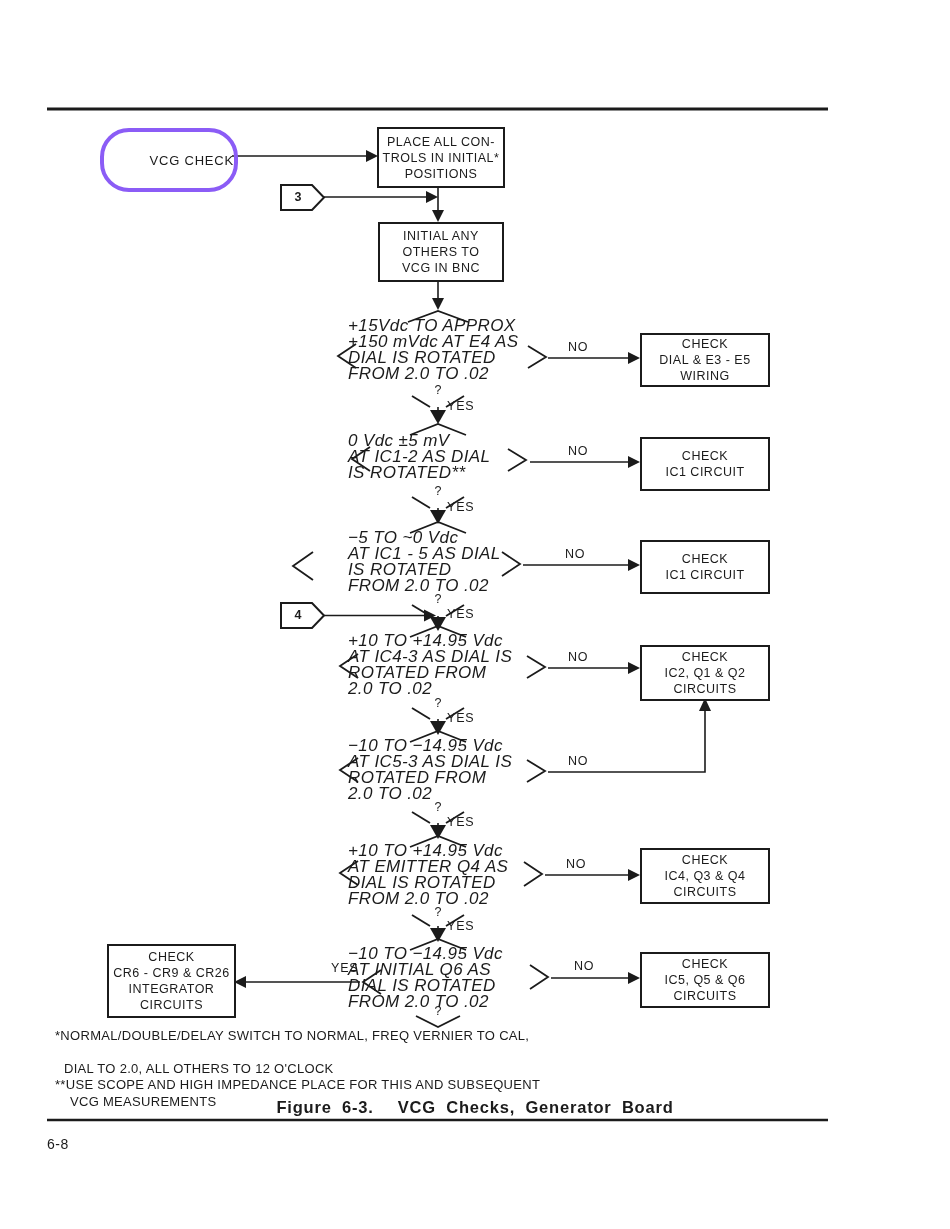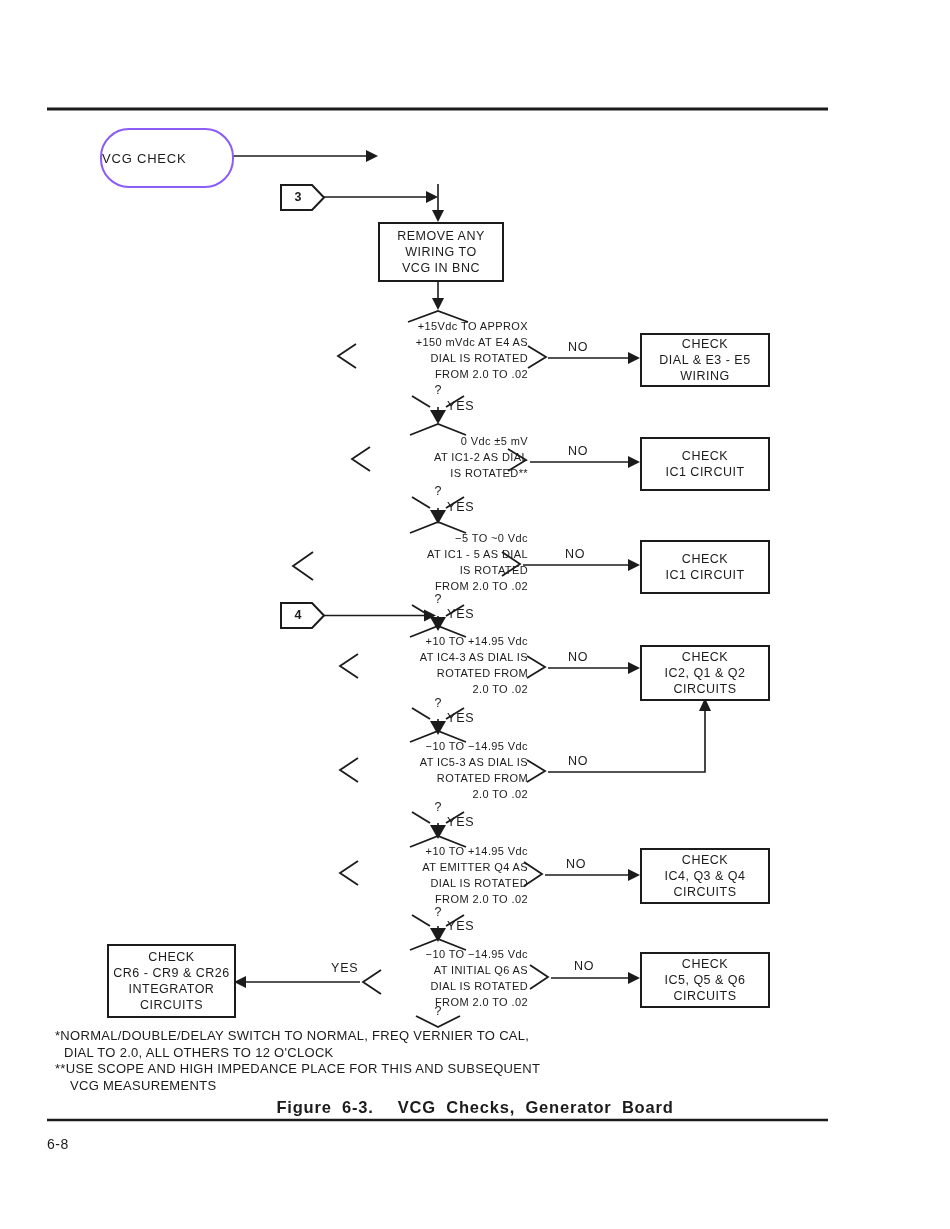--- a/index.html
+++ b/index.html
@@ -4,37 +4,37 @@
 <style>
   html,body{margin:0;padding:0;background:#e8e8e8;}
   .page{
     position:relative;width:950px;height:1229px;background:#ffffff;
     font-family:"Liberation Sans", sans-serif;color:#1b1b1b;overflow:hidden;
   }
   .abs{position:absolute;}
   .wires{position:absolute;left:0;top:0;z-index:0;}
   .node{z-index:1;}
   .oval{
-    border:2px solid #8b5cf6;border-radius:29px;
-    display:flex;align-items:center;justify-content:flex-start;
+    border:4px solid #8b5cf6;border-radius:29px;
+    display:flex;align-items:center;justify-content:flex-end;
     font-size:13px;letter-spacing:0.8px;
   }
   .box{
     border:2px solid #1b1b1b;background:#ffffff;
     display:flex;flex-direction:column;align-items:center;justify-content:center;
     text-align:center;font-size:12.5px;line-height:16px;letter-spacing:0.5px;
   }
   .dec{
-    text-align:right;font-size:11px;line-height:16px;letter-spacing:0.4px;z-index:1;
+    text-align:left;font-size:17px;line-height:16px;letter-spacing:0.4px;z-index:1;font-style:italic;
   }
   .lbl{font-size:12.5px;letter-spacing:0.8px;z-index:1;}
   .qmark{width:28px;text-align:center;font-size:12.5px;z-index:1;}
   .pnum{width:30px;text-align:center;font-size:12.5px;font-weight:bold;z-index:2;}
   .footnotes{font-size:13px;line-height:16.5px;letter-spacing:0.3px;z-index:1;}
-  .fn-indent1{padding-left:9px;}
+  .fn-indent1{padding-left:9px;margin-top:16px;}
   .fn-indent2{padding-left:15px;}
   .caption{
     width:950px;text-align:center;font-weight:bold;font-size:16.5px;
     letter-spacing:0.8px;word-spacing:5px;z-index:1;
   }
   .caption .cap-label{margin-right:24px;}
   .pageno{font-size:14px;letter-spacing:0.5px;z-index:1;text-align:center;}
 </style>
 </head>
 <body>
@@ -186,26 +186,31 @@
     <g>
       <line x1="360" y1="982" x2="246" y2="982"></line>
       <polygon points="246,976 246,988 234,982" fill="#1b1b1b" stroke="none"></polygon>
     </g>
   </svg>
 
   <div class="abs oval node" style="left:100px;top:128px;width:130px;height:56px;">
     <span>VCG CHECK</span>
   </div>
 
+  <div class="abs box node" style="left:377px;top:127px;width:124px;height:57px;">
+    <div>PLACE ALL CON-</div>
+    <div>TROLS IN INITIAL*</div>
+    <div>POSITIONS</div>
+  </div>
 
   <div class="abs pnum node" style="left:283px;top:190px;">3</div>
 
   <div class="abs box node" style="left:378px;top:222px;width:122px;height:56px;">
-    <div>REMOVE ANY</div>
-    <div>WIRING TO</div>
+    <div>INITIAL ANY</div>
+    <div>OTHERS TO</div>
     <div>VCG IN BNC</div>
   </div>
 
   <div class="abs dec" style="left:348px;top:318px;width:180px;">
     <div>+15Vdc TO APPROX</div>
     <div>+150 mVdc AT E4 AS</div>
     <div>DIAL IS ROTATED</div>
     <div>FROM 2.0 TO .02</div>
   </div>
   <div class="abs lbl" style="left:568px;top:340px;">NO</div>

